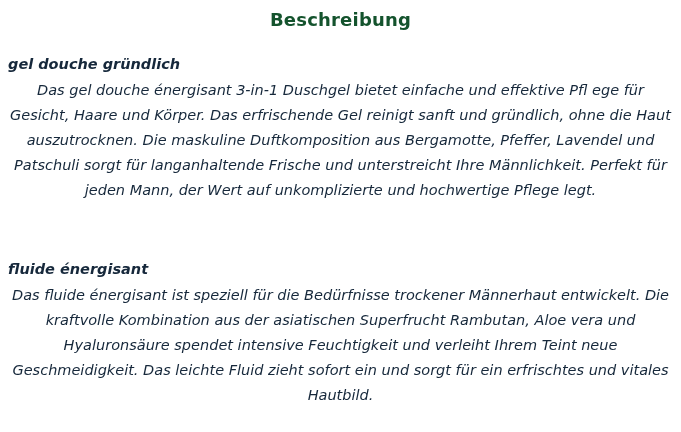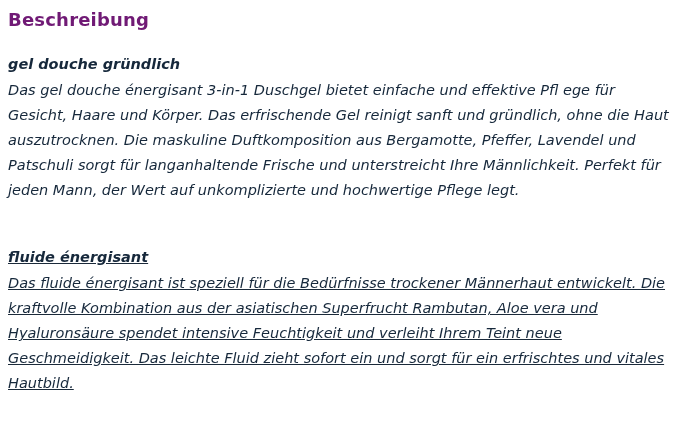--- a/index.html
+++ b/index.html
@@ -18,50 +18,50 @@
     position: relative;
     width: 681px;
     height: 432px;
     box-sizing: border-box;
     padding: 0 8px 0 8px;
   }
   .section-title {
     font-family: "DejaVu Sans", sans-serif;
     font-size: 18px;
     font-weight: 700;
-    color: #701a75;
+    color: #14532d;
     letter-spacing: 0.2px;
     margin: 8px 0 0 0;
     line-height: 24px;
+    text-align: center;
   }
   .block {
     margin-top: 22px;
   }
   .block.second {
-    margin-top: 44px;
-    text-decoration: underline;
+    margin-top: 56px;
   }
   .product-name {
     font-family: "DejaVu Sans", sans-serif;
     font-style: italic;
     font-weight: 700;
     font-size: 14.5px;
     color: #16283b;
     line-height: 20px;
     margin: 0 0 4px 0;
   }
   .product-desc {
     font-family: "DejaVu Sans", sans-serif;
     font-style: italic;
     font-weight: 400;
     font-size: 14.5px;
     color: #16283b;
     line-height: 25px;
     margin: 0;
-    text-align: left;
+    text-align: center;
     max-width: 668px;
   }
 </style>
 </head>
 <body>
 
 <div class="page">
 
   <h2 class="section-title">Beschreibung</h2>
 

